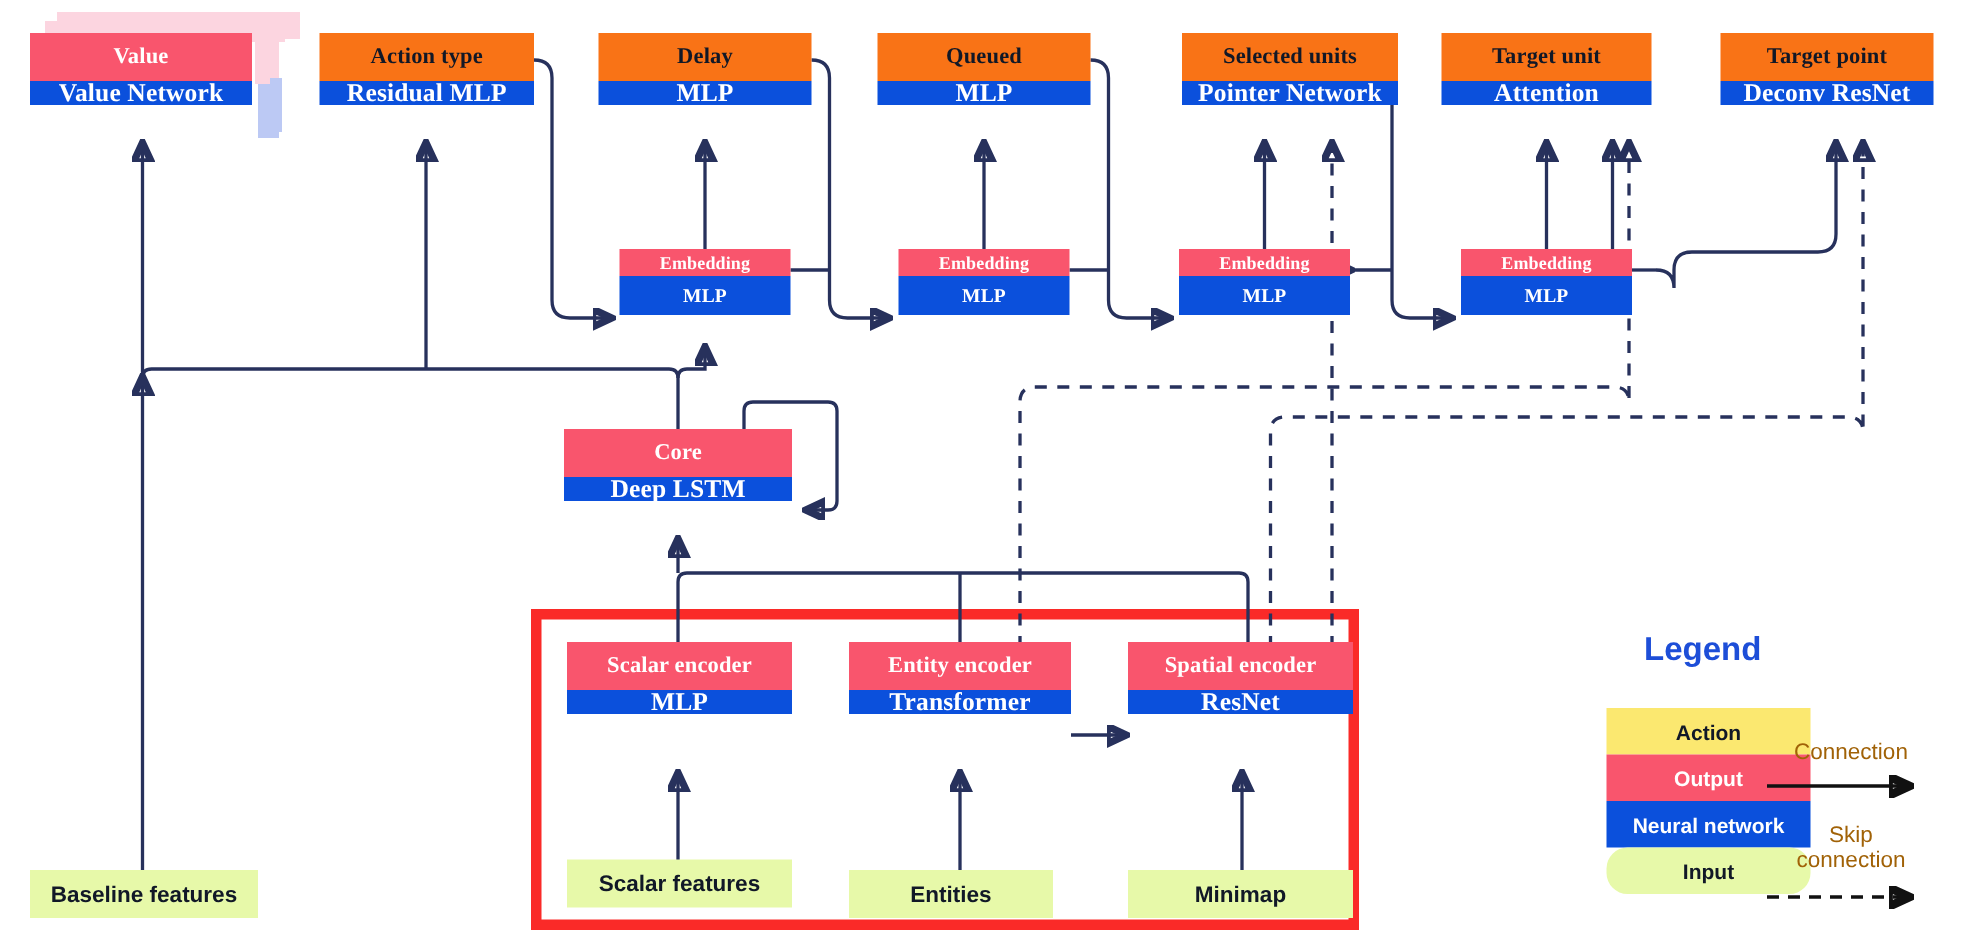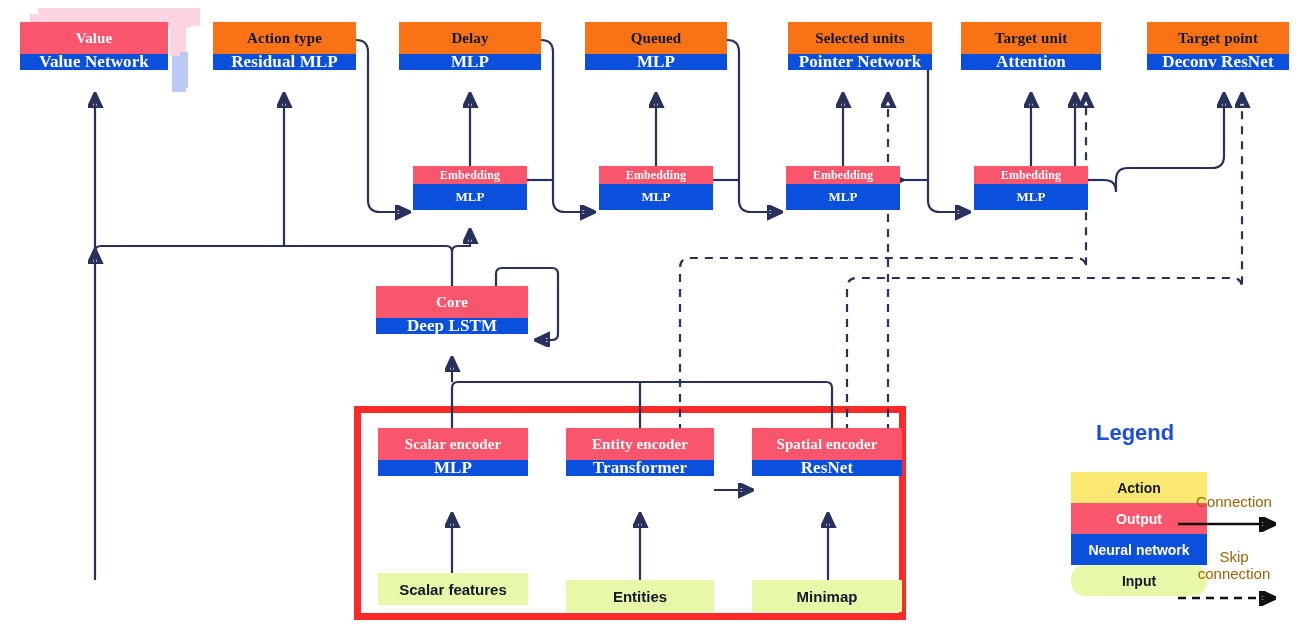--- a/index.html
+++ b/index.html
@@ -197,24 +197,27 @@
   <div class="mod" style="left:566px;top:428px;width:148px;">
     <div class="hd output">Entity encoder</div>
     <div class="bd nn">Transformer</div>
   </div>
 
   <div class="mod" style="left:752px;top:428px;width:150px;">
     <div class="hd output">Spatial encoder</div>
     <div class="bd nn">ResNet</div>
   </div>
 
+  <div class="inp" style="left:20px;top:580px;width:152px;">
+    <span>Baseline features</span>
+  </div>
   <div class="inp" style="left:378px;top:573px;width:150px;">
     <span>Scalar features</span>
   </div>
-  <div class="inp" style="left:566px;top:580px;width:148px;">
+  <div class="inp" style="left:566px;top:580px;width:136px;">
     <span>Entities</span>
   </div>
   <div class="inp" style="left:752px;top:580px;width:150px;">
     <span>Minimap</span>
   </div>
 
   <div id="legend-title" style="left:1096px;top:420px;">Legend</div>
 
   <div id="legend-stack" style="left:1038px;top:472px;margin-left:33px;">
     <div class="lg-action">Action</div>

